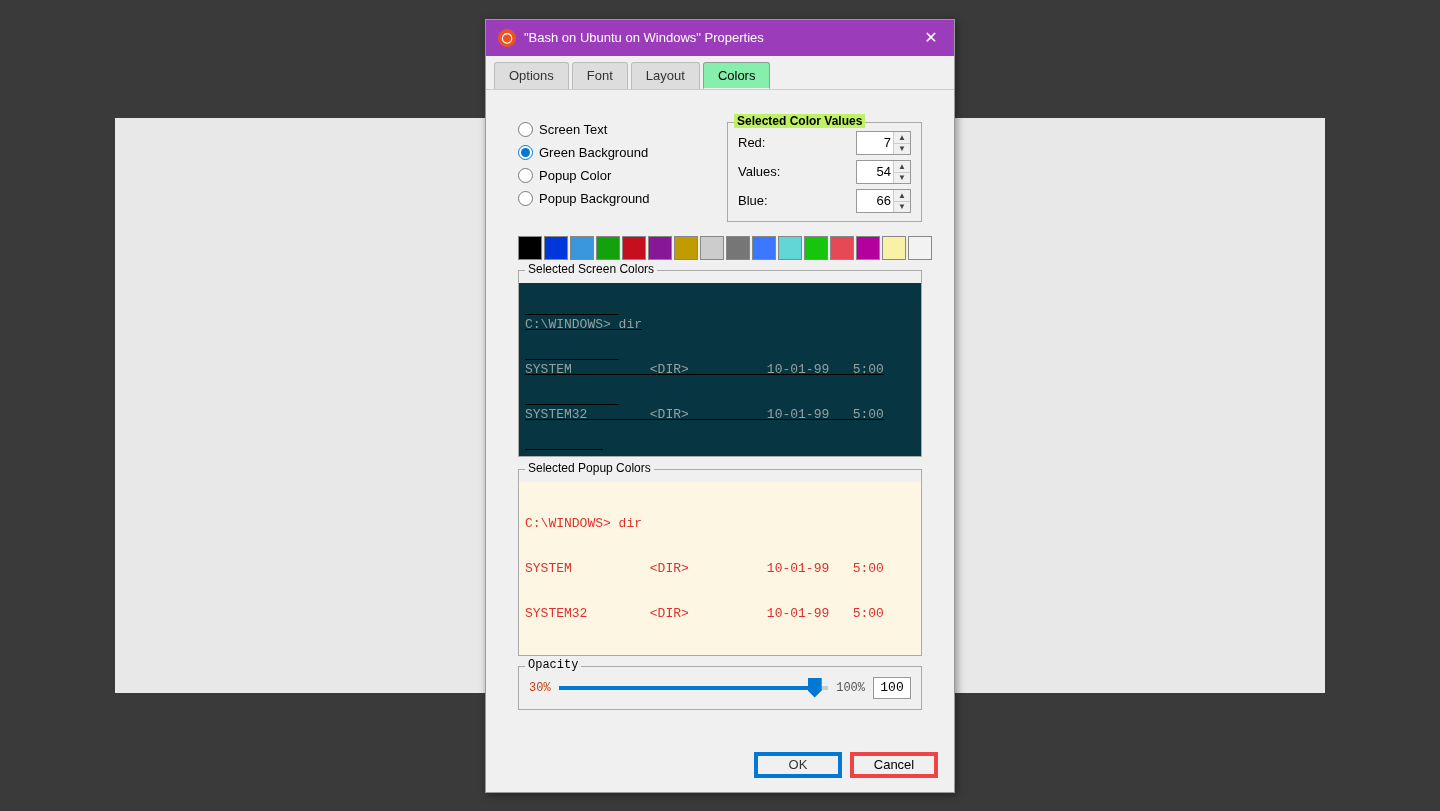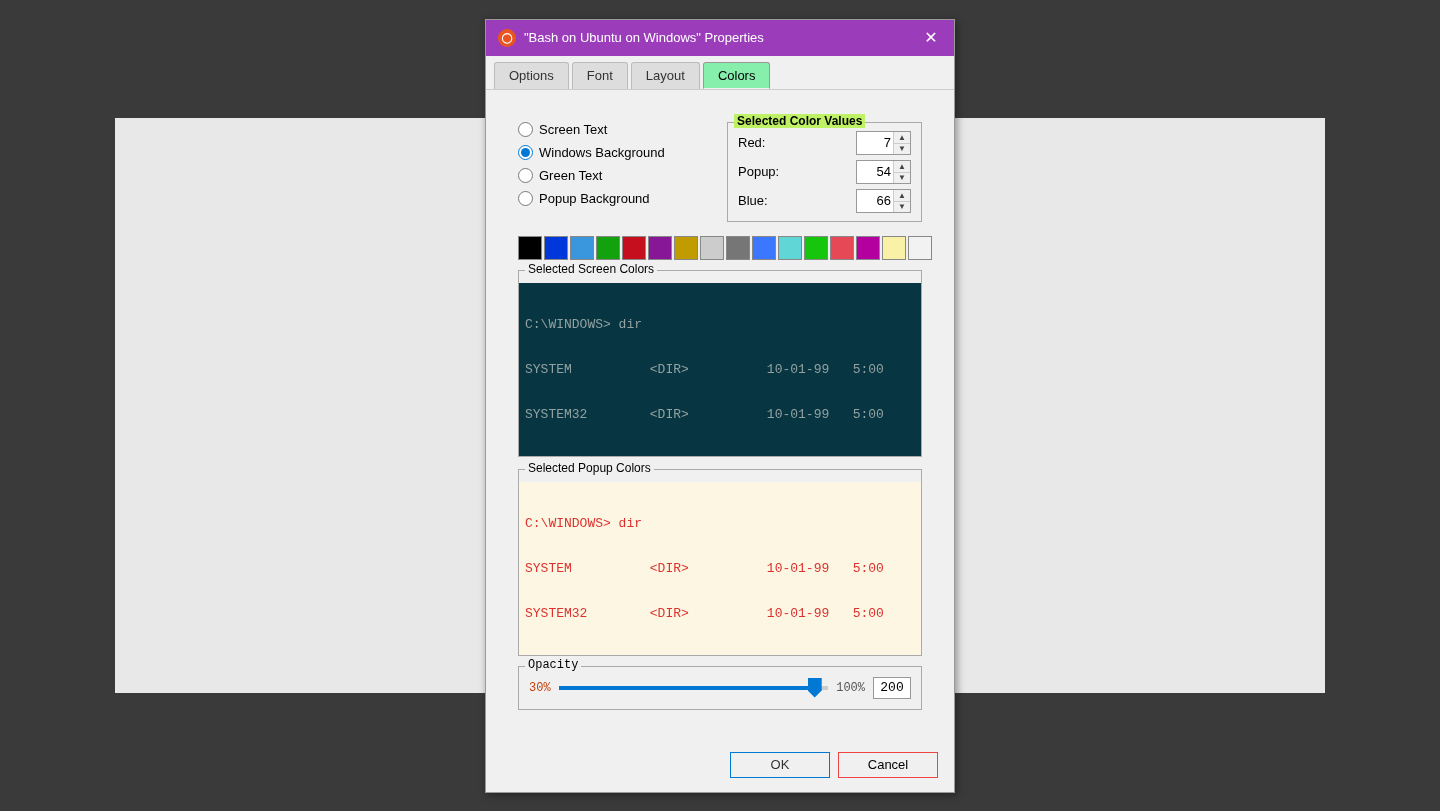--- a/index.html
+++ b/index.html
@@ -220,23 +220,23 @@
       justify-content: center;
       font-size: 13px;
     }
     .dialog-footer {
       padding: 10px 16px 14px;
       display: flex;
       justify-content: flex-end;
       gap: 8px;
     }
     .btn {
-      width: 100px;
+      width: 88px;
       height: 26px;
-      border: 1px solid #ef4444;
+      border: 4px solid #ef4444;
       background: #f0f0f0;
       font-size: 13px;
       cursor: pointer;
       display: flex;
       align-items: center;
       justify-content: center;
     }
     .btn-ok {
       border-color: #0078d4;
       color: #333;
@@ -266,25 +266,25 @@
     <div class="dialog-content">
       <div class="clearfix">
 
         <div class="radio-group">
           <label class="radio-row">
             <input type="radio" class="radio-input" name="color-target" style="">
             <span>Screen Text</span>
           </label>
           <label class="radio-row">
             <input type="radio" class="radio-input" name="color-target" checked="" style="">
-            <span>Windows Background</span>
+            <span>Green Background</span>
           </label>
           <label class="radio-row">
             <input type="radio" class="radio-input" name="color-target" style="">
-            <span>Green Text</span>
+            <span>Popup Color</span>
           </label>
           <label class="radio-row">
             <input type="radio" class="radio-input" name="color-target" style="">
             <span>Popup Background</span>
           </label>
         </div>
 
         <div style="float:right; width:195px; border:1px solid #aaa; padding:0 10px 8px; position:relative;">
           <span style="position:absolute;top:-9px;left:6px;background:#bef264;font-size:12px;padding:0 3px;font-weight:bold;">Selected Color Values</span>
           <div style="height:8px;"></div>
@@ -292,21 +292,21 @@
             <span>Red:</span>
             <div class="spin-container">
               <input class="spin-input" type="text" value="7" style="">
               <div class="spin-buttons">
                 <button class="spin-btn">▲</button>
                 <button class="spin-btn">▼</button>
               </div>
             </div>
           </div>
           <div class="color-value-row">
-            <span>Popup:</span>
+            <span>Values:</span>
             <div class="spin-container">
               <input class="spin-input" type="text" value="54" style="">
               <div class="spin-buttons">
                 <button class="spin-btn">▲</button>
                 <button class="spin-btn">▼</button>
               </div>
             </div>
           </div>
           <div class="color-value-row">
             <span>Blue:</span>
@@ -333,21 +333,21 @@
           <div class="color-swatch" style="background: rgb(118, 118, 118);"></div>
           <div class="color-swatch" style="background: rgb(59, 120, 255);"></div>
           <div class="color-swatch" style="background: rgb(97, 214, 214);"></div>
           <div class="color-swatch" style="background: rgb(22, 198, 12);"></div>
           <div class="color-swatch" style="background: rgb(231, 72, 86);"></div>
           <div class="color-swatch" style="background: rgb(180, 0, 158);"></div>
           <div class="color-swatch" style="background: rgb(249, 241, 165);"></div>
           <div class="color-swatch" style="background: rgb(242, 242, 242);"></div>
         </div>
 
-      <div style="border:1px solid #aaa; position:relative; margin-bottom:12px;">
+      <div style="border:1px solid #aaa; position:relative; margin-bottom:12px;text-decoration:underline;">
         <span style="position:absolute;top:-9px;left:6px;background:#f0f0f0;font-size:12px;padding:0 3px;">Selected Screen Colors</span>
         <div style="padding:12px 0 0;">
           <div class="terminal-preview terminal-screen">
             <div>C:\WINDOWS&gt; dir</div>
             <div>SYSTEM          &lt;DIR&gt;          10-01-99   5:00</div>
             <div>SYSTEM32        &lt;DIR&gt;          10-01-99   5:00</div>
           </div>
         </div>
       </div>
 
@@ -368,21 +368,21 @@
           <div class="opacity-row">
             <span class="opacity-min">30%</span>
             <div style="flex:1; position:relative; height:20px; display:flex; align-items:center;">
               <div style="width:100%; height:4px; background:#ccc; position:relative;">
                 <div style="width:95%; height:4px; background:#0078d4;"></div>
                 <div style="width:14px; height:20px; background:#0078d4; clip-path:polygon(0% 0%, 100% 0%, 100% 65%, 50% 100%, 0% 65%); position:absolute; top:-8px; left:calc(95% - 7px);"></div>
               </div>
             </div>
             <span class="opacity-max">100%</span>
             <div class="opacity-value-box">
-              <span>200</span>
+              <span>100</span>
             </div>
           </div>
         </div>
       </div>
     </div>
 
     <div class="dialog-footer">
       <button class="btn btn-ok">OK</button>
       <button class="btn">Cancel</button>
     </div>

